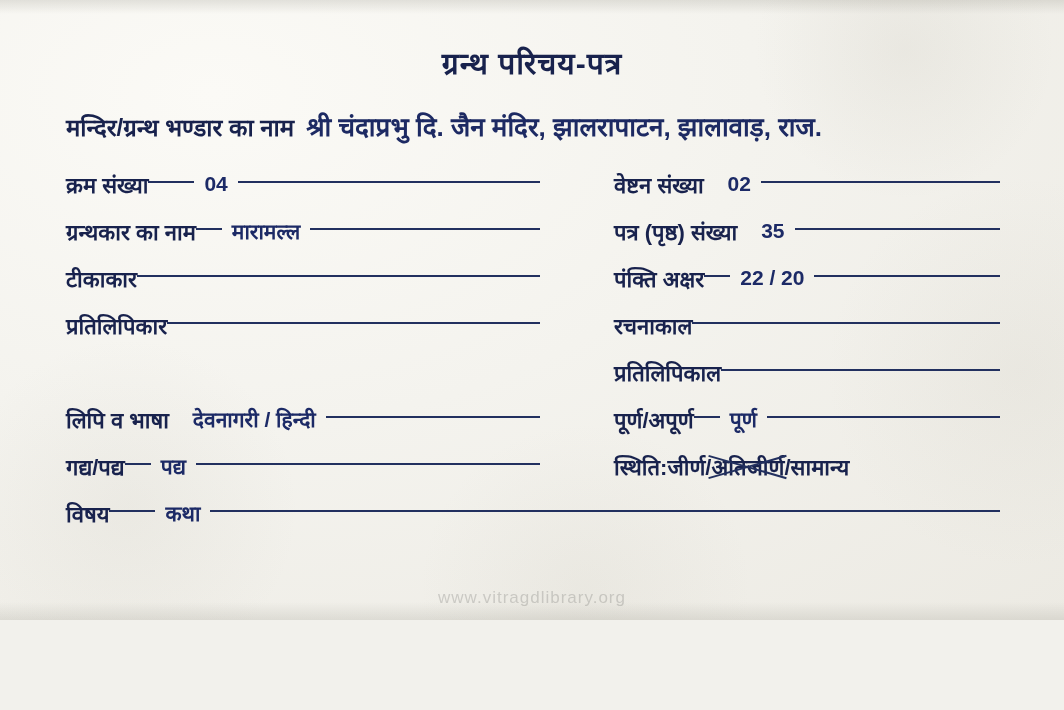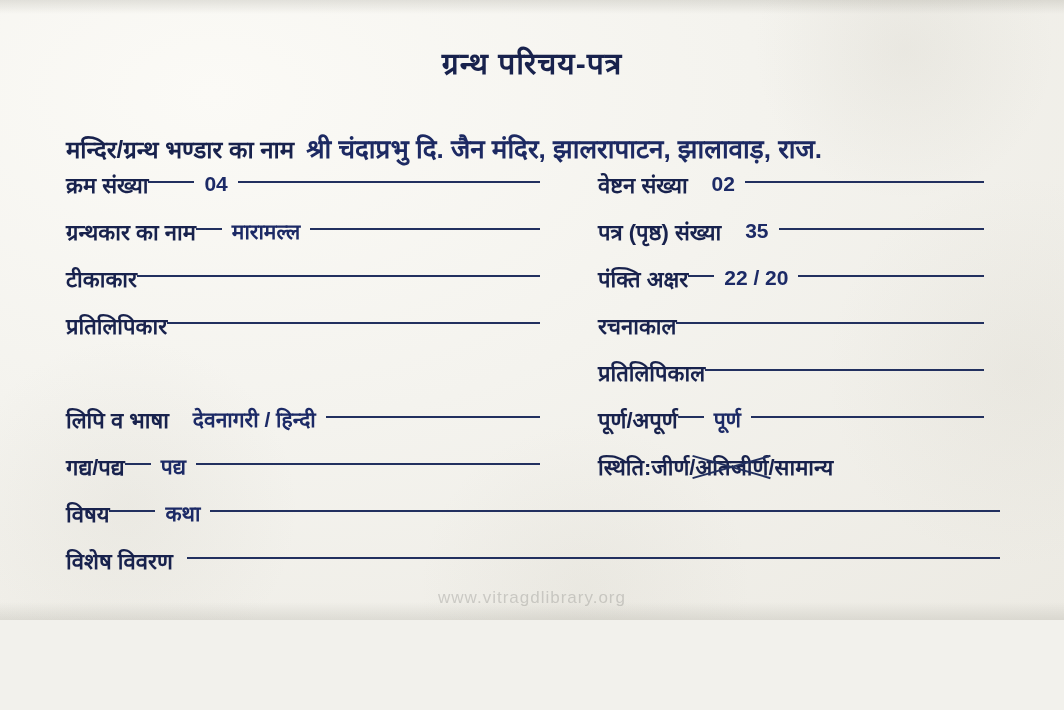--- a/index.html
+++ b/index.html
@@ -63,21 +63,20 @@
 
   .temple-row {
     position: absolute;
     top: 108px;
     left: 66px;
     right: 30px;
     display: flex;
     align-items: baseline;
     gap: 12px;
     font-family: "Liberation Sans", sans-serif;
-    margin-top: 22px;
   }
   .temple-label {
     font-size: 24px;
     font-weight: 700;
     color: #18224d;
     white-space: nowrap;
   }
   .temple-value {
     font-size: 26px;
     font-weight: 700;
@@ -97,21 +96,21 @@
   }
   .cell {
     position: absolute;
     top: 0;
     height: 47px;
     display: flex;
     align-items: center;
     white-space: nowrap;
   }
   .cell.left  { left: 0;   width: 474px; }
-  .cell.right { left: 532px; width: 386px; }
+  .cell.right { left: 548px; width: 386px; }
   .cell.full  { left: 0;   width: 934px; }
 
   .label {
     font-size: 22px;
     font-weight: 700;
     color: #18224d;
     font-family: "Liberation Sans", sans-serif;
     flex: 0 0 auto;
   }
   .value {
@@ -281,24 +280,17 @@
 
     <div class="row">
       <div class="cell full">
         <span class="label">विषय</span>
         <span class="rule short"></span>
         <span class="value">कथा</span>
         <span class="rule"></span>
       </div>
     </div>
 
-    <div class="row">
-      <div class="cell full">
-        <span class="label">विशेष विवरण</span>
-        <span class="gap"></span>
-        <span class="rule"></span>
-      </div>
-    </div>
 
   </div>
 
   <div class="watermark">www.vitragdlibrary.org</div>
 </div>
 
 </body></html>

